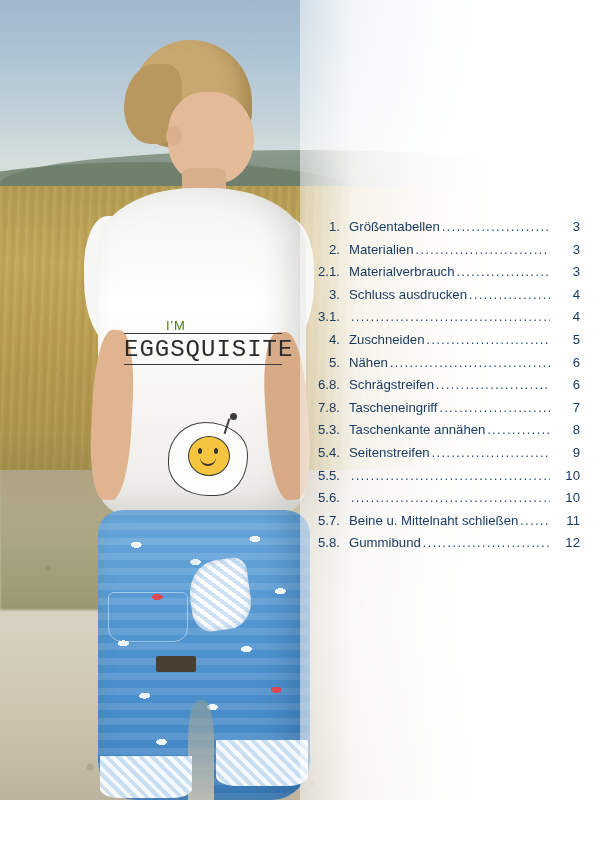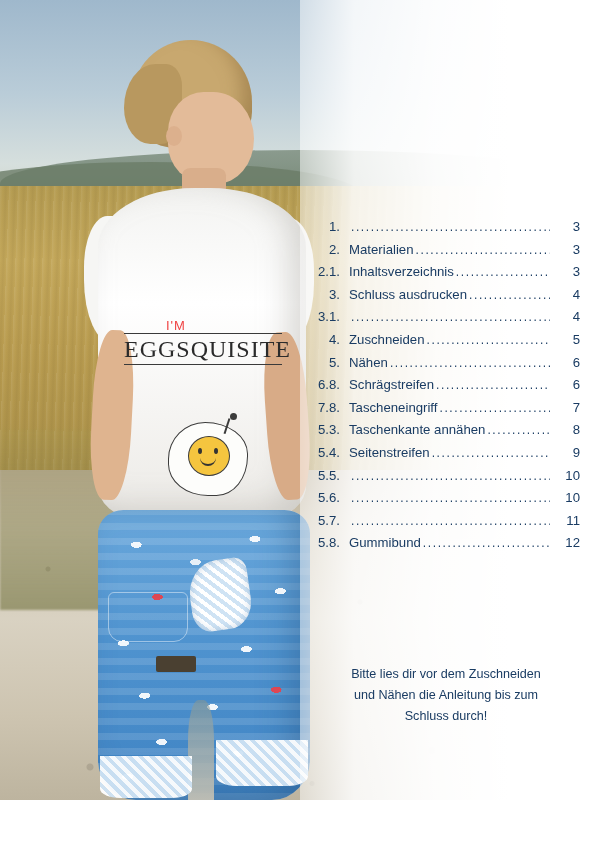--- a/index.html
+++ b/index.html
@@ -145,25 +145,25 @@
     transform: rotate(3deg);
   }
   .boy-arm-r {
     position: absolute; left: 226px; top: 292px; width: 42px; height: 168px;
     background: #d8ab87; border-radius: 40%;
     transform: rotate(-4deg);
   }
   .shirt-print-top {
     position: absolute; left: 126px; top: 278px;
     font-family: "Liberation Sans", sans-serif;
-    font-size: 13px; color: #ef4444; letter-spacing: 1px;
+    font-size: 13px; color: #4d7c0f; letter-spacing: 1px;
   }
   .shirt-print-main {
     position: absolute; left: 84px; top: 296px;
-    font-family: Liberation Serif, serif;
+    font-family: Liberation Mono, monospace;
     font-size: 24px; color: #2b2b2b; letter-spacing: 1px;
   }
   .shirt-print-main::before,
   .shirt-print-main::after {
     content: "";
     position: absolute; left: 0; width: 158px; height: 1px; background: #3a3a3a;
   }
   .shirt-print-main::before { top: -3px; }
   .shirt-print-main::after { top: 28px; }
   .egg-white {
@@ -387,32 +387,33 @@
     </div>
   </div>
 
   <div class="content"></div>
 
 
   <div class="toc-list">
 
   <div class="toc-row">
         <span class="toc-num">1.</span>
+        <span class="toc-label">Größentabellen</span>
         <span class="toc-dots">............................................................</span>
         <span class="toc-page">3</span>
       </div>
       <div class="toc-row">
         <span class="toc-num">2.</span>
         <span class="toc-label">Materialien</span>
         <span class="toc-dots">............................................................</span>
         <span class="toc-page">3</span>
       </div>
       <div class="toc-row">
         <span class="toc-num">2.1.</span>
-        <span class="toc-label">Inhaltsverzeichnis</span>
+        <span class="toc-label">Materialverbrauch</span>
         <span class="toc-dots">............................................................</span>
         <span class="toc-page">3</span>
       </div>
       <div class="toc-row">
         <span class="toc-num">3.</span>
         <span class="toc-label">Schluss ausdrucken</span>
         <span class="toc-dots">............................................................</span>
         <span class="toc-page">4</span>
       </div>
       <div class="toc-row">
@@ -461,36 +462,32 @@
         <span class="toc-dots">............................................................</span>
         <span class="toc-page">10</span>
       </div>
       <div class="toc-row">
         <span class="toc-num">5.6.</span>
         <span class="toc-dots">............................................................</span>
         <span class="toc-page">10</span>
       </div>
       <div class="toc-row">
         <span class="toc-num">5.7.</span>
+        <span class="toc-label">Beine u. Mittelnaht schließen</span>
         <span class="toc-dots">............................................................</span>
         <span class="toc-page">11</span>
       </div>
       <div class="toc-row">
         <span class="toc-num">5.8.</span>
         <span class="toc-label">Gummibund</span>
         <span class="toc-dots">............................................................</span>
         <span class="toc-page">12</span>
       </div>
     </div>
 
-  <div class="note">
-    <div>Bitte lies dir vor dem Zuschneiden</div>
-    <div>und Nähen die Anleitung bis zum</div>
-    <div>Schluss durch!</div>
-  </div>
 
   <div class="footer">
     
     
     
     
   </div>
 
 </div>
 

